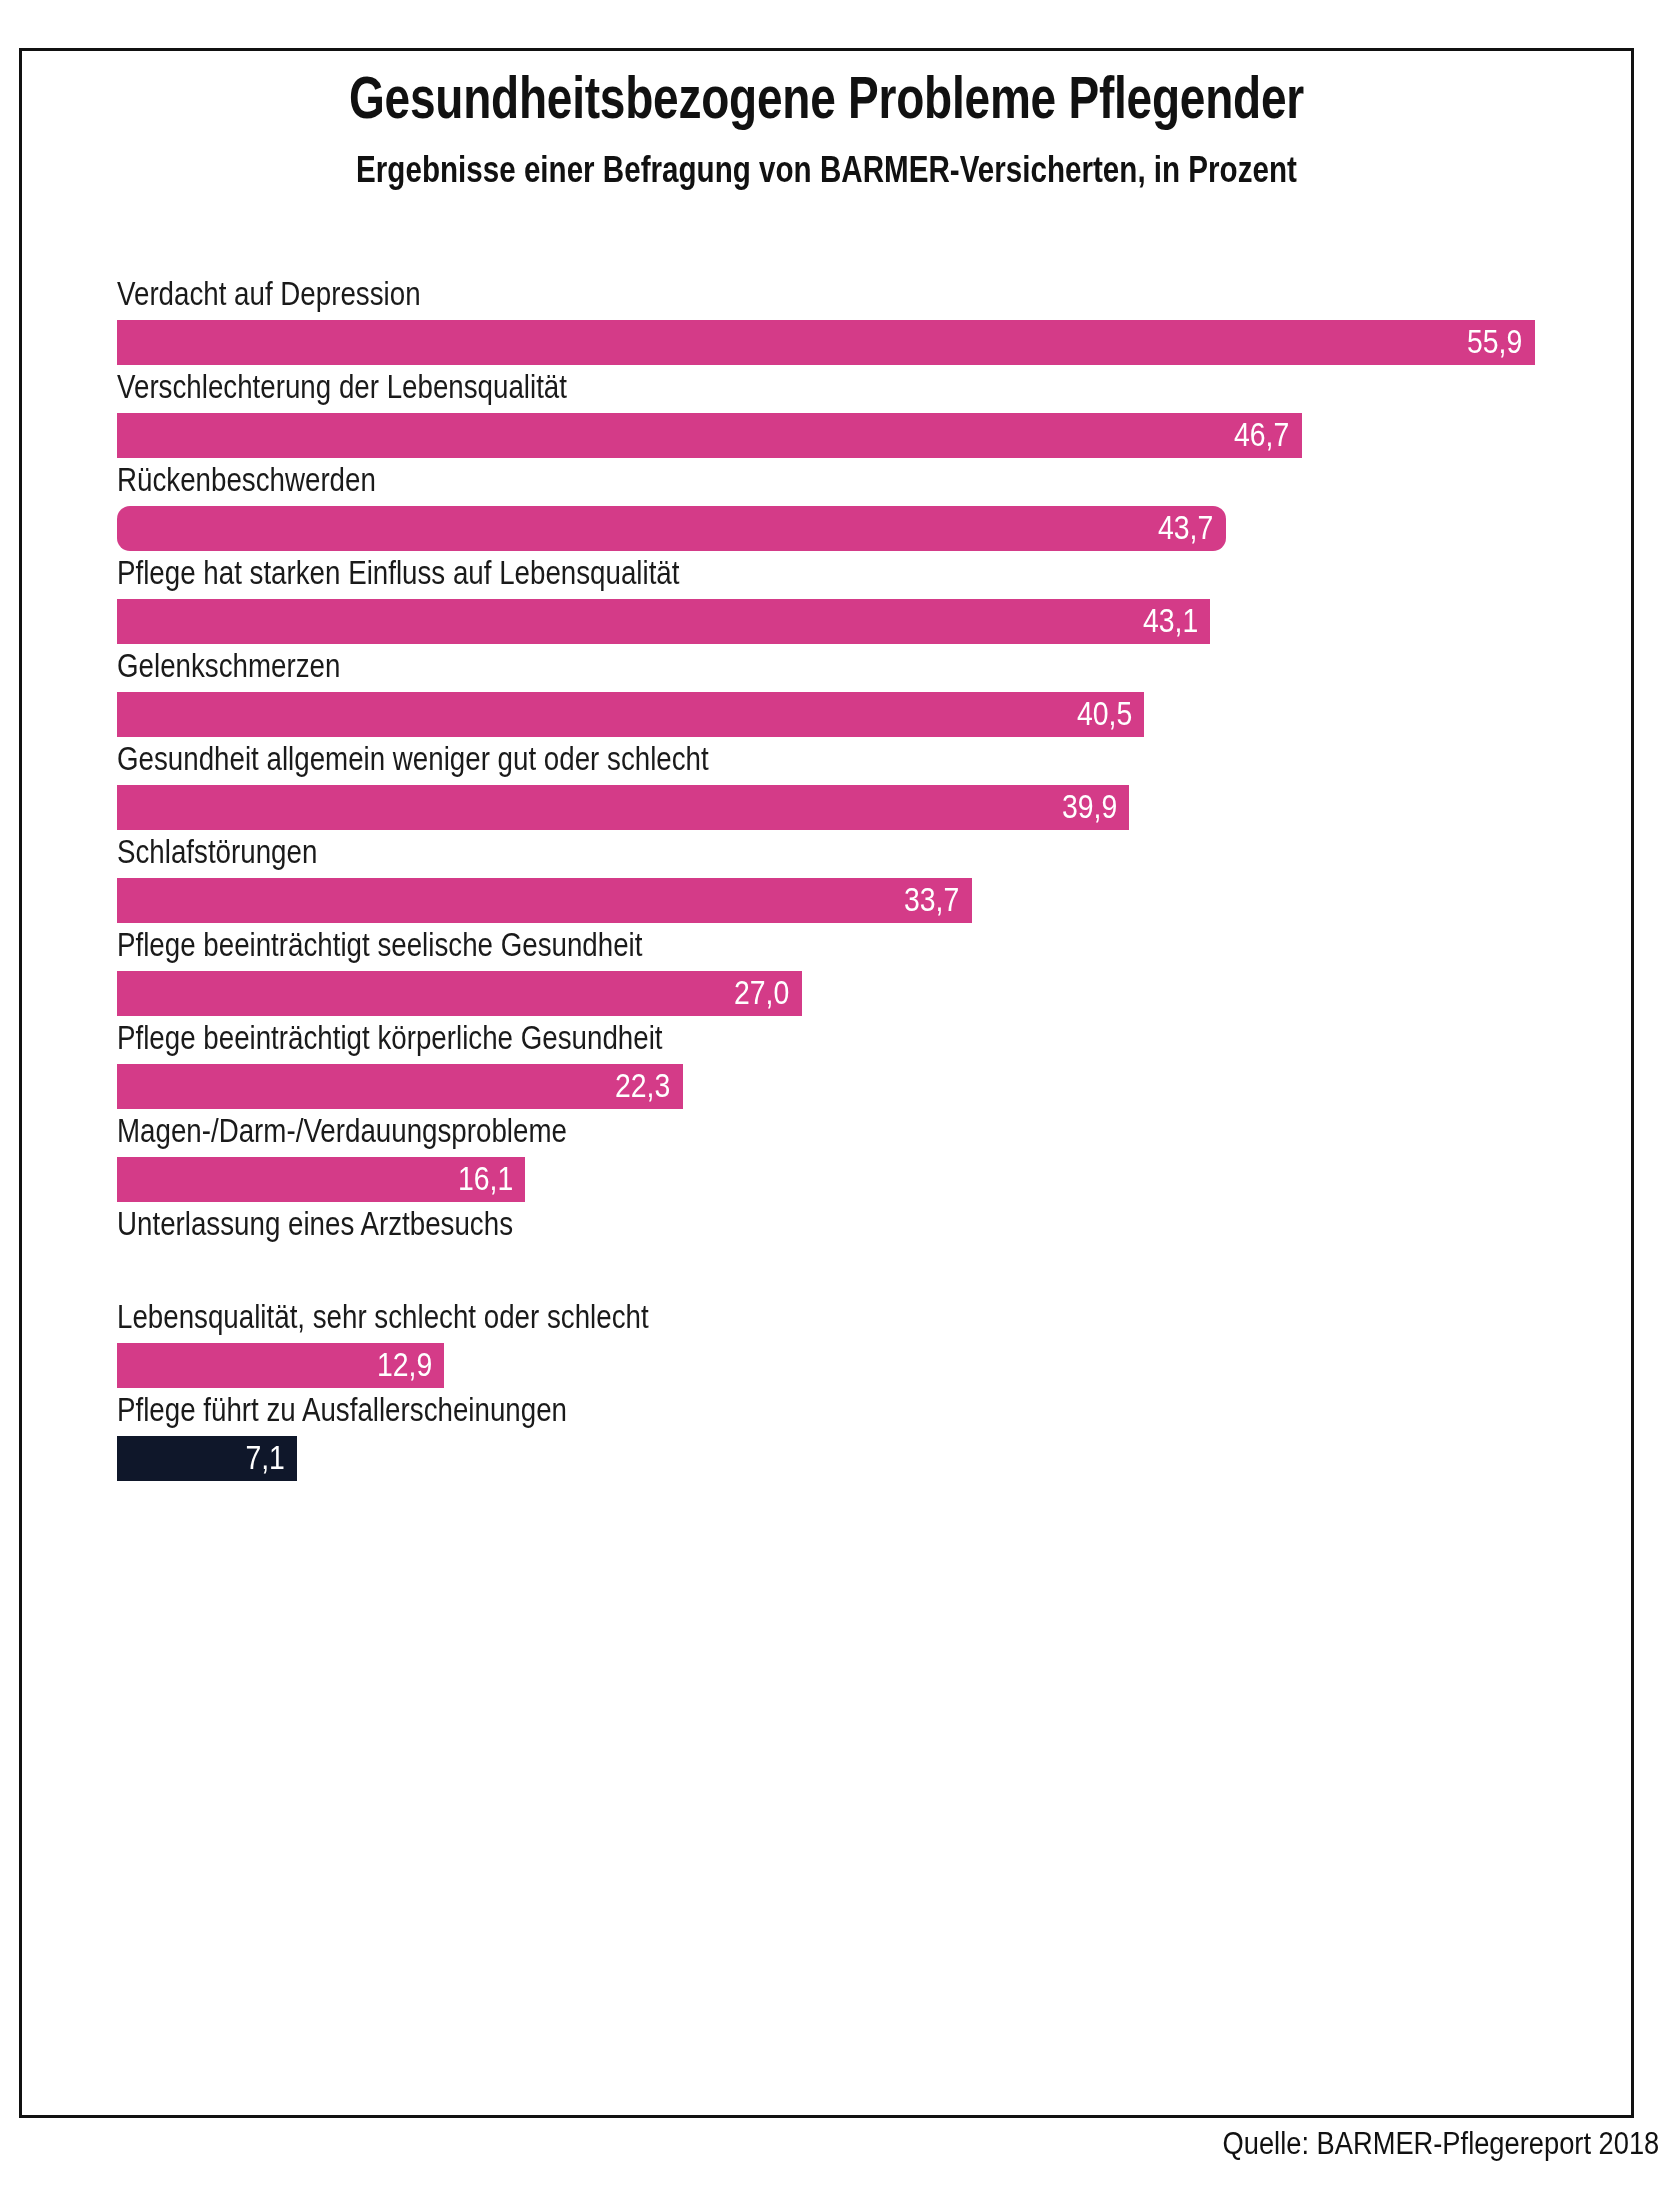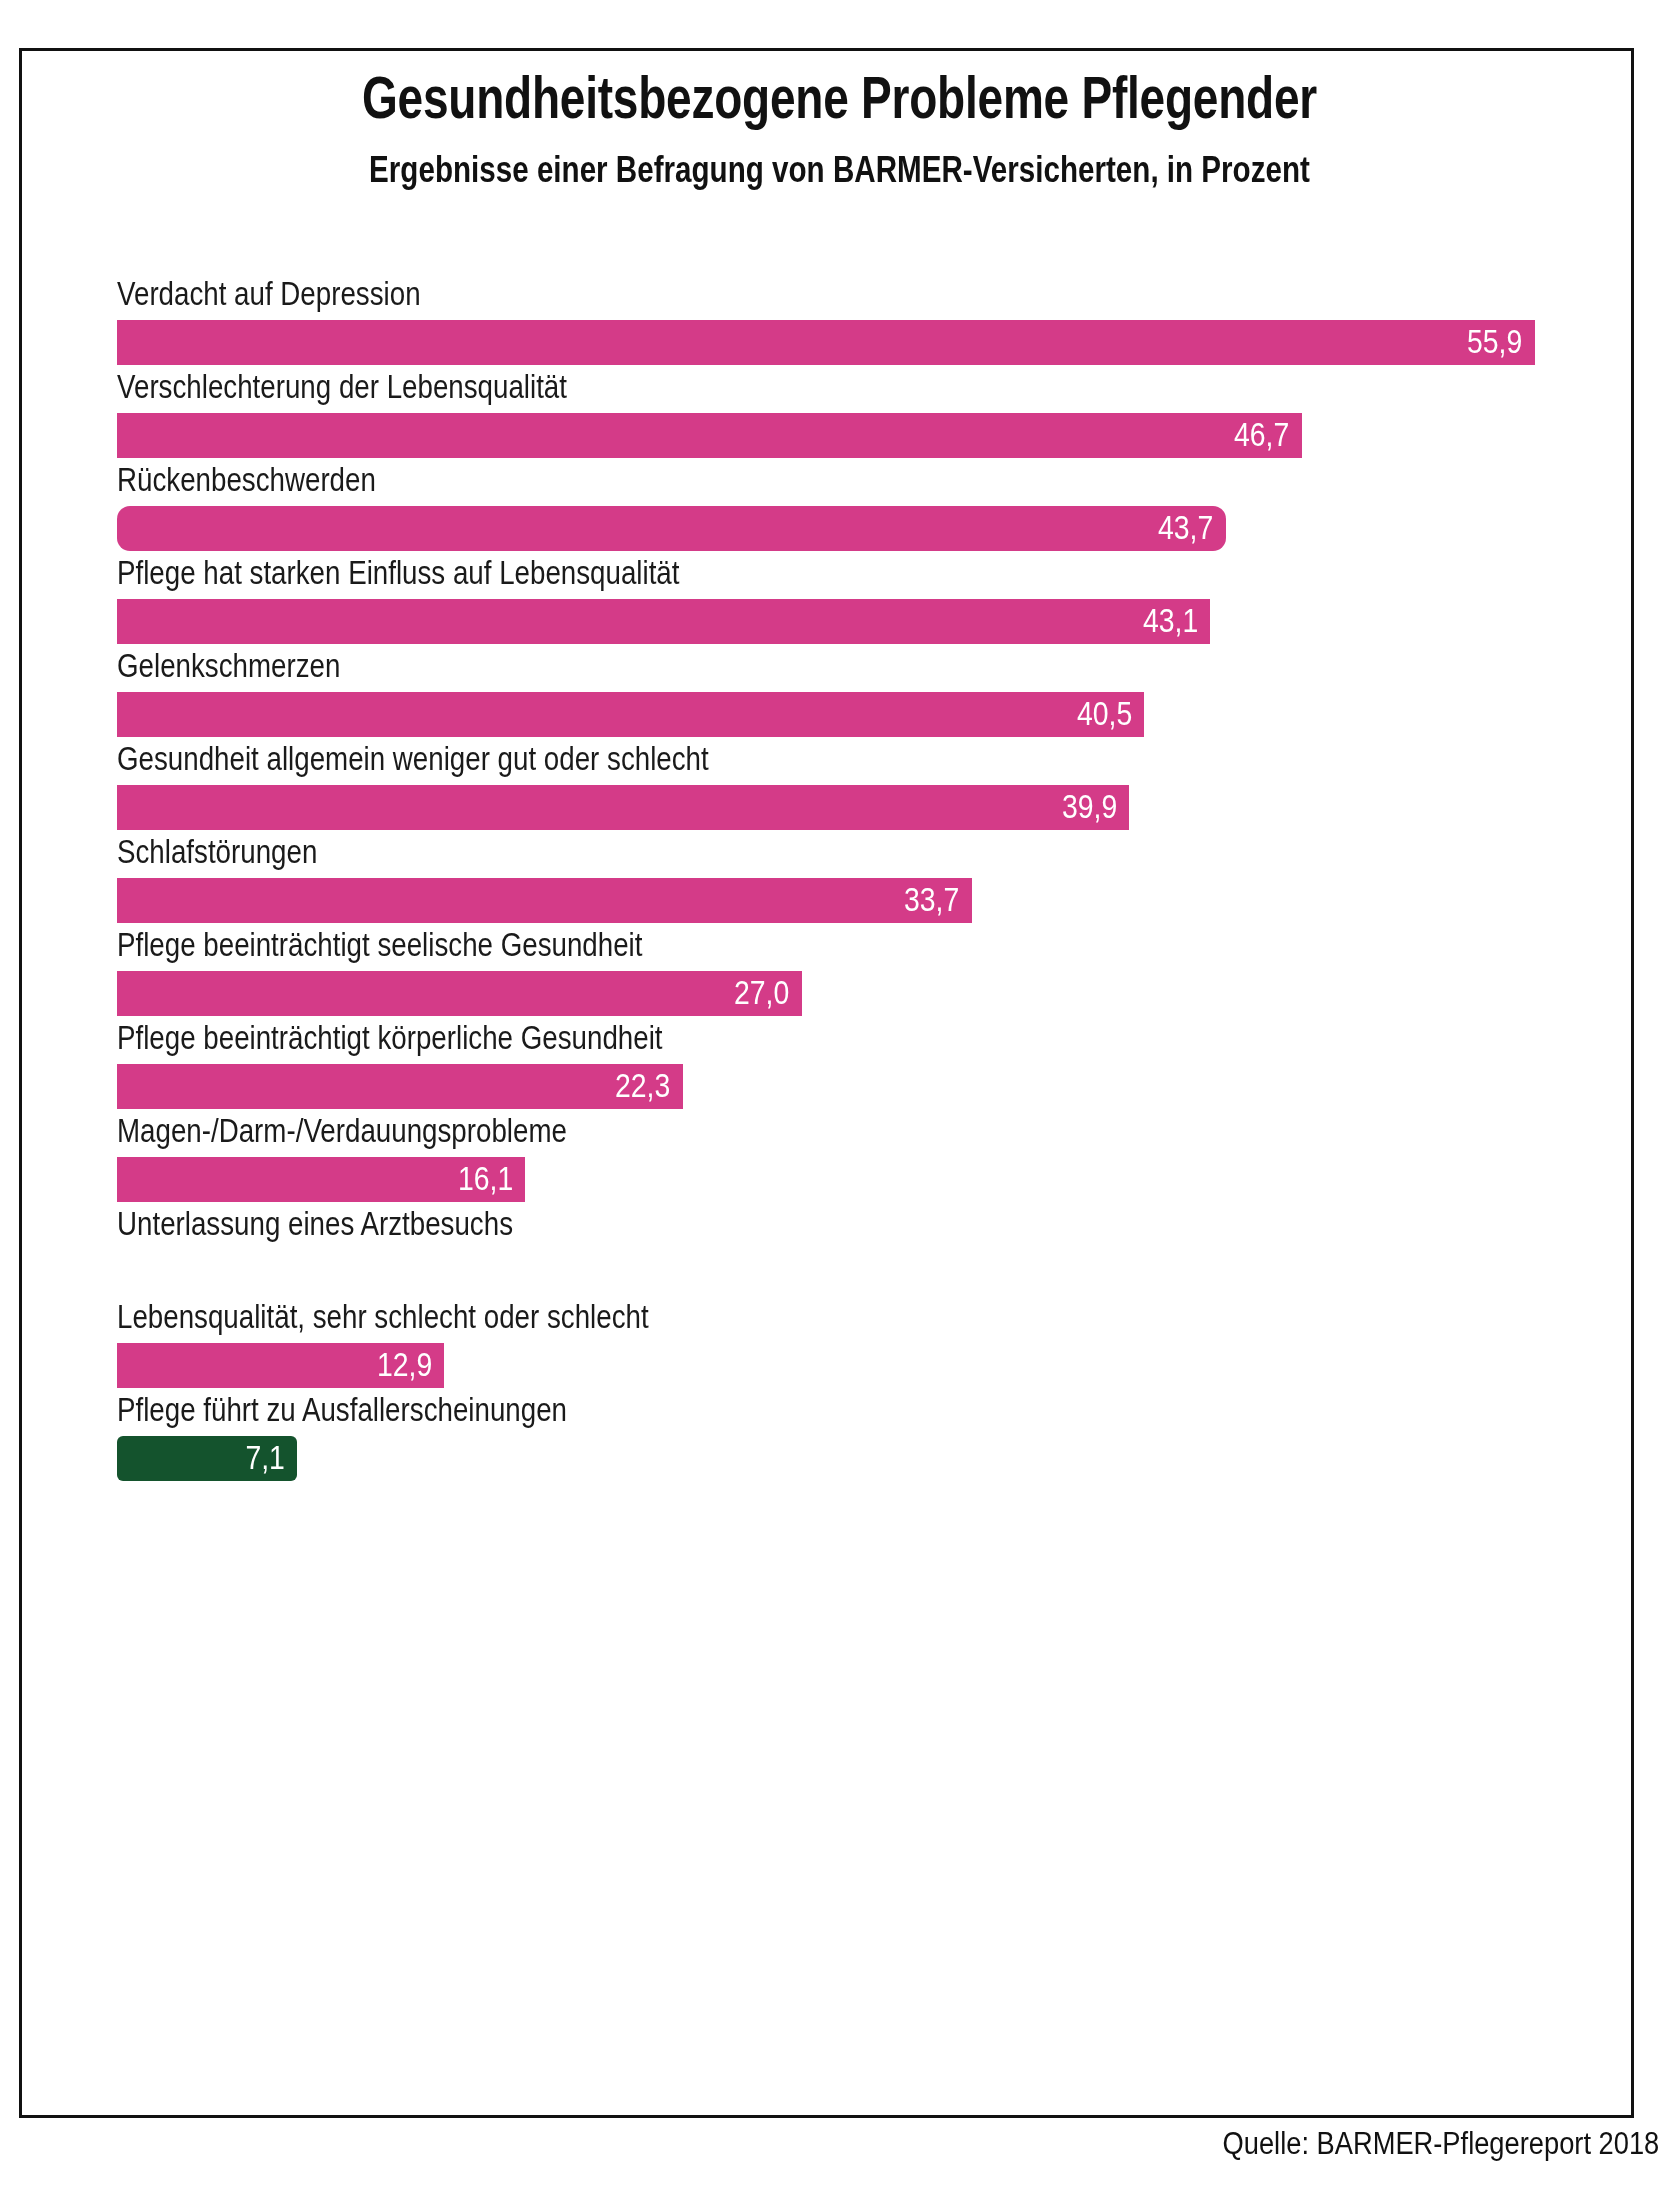--- a/index.html
+++ b/index.html
@@ -34,21 +34,20 @@
     background: #ffffff;
   }
 
   
   .heading {
     position: absolute;
     left: 18.6px;
     top: 68px;
     width: 1615px;
     text-align: center;
-    padding-left: 13px;
   }
   .chart-title {
     font-size: 59px;
     font-weight: 700;
     color: #111111;
     letter-spacing: -0.3px;
     line-height: 1.04;
     transform: scaleX(0.78);
     transform-origin: center top;
     white-space: nowrap;
@@ -237,21 +236,21 @@
         <div class="bar-label">Lebensqualität, sehr schlecht oder schlecht</div>
         <div class="bar-track">
           <div class="bar-fill" style="width: 23.0769%; background: rgb(212, 59, 136); text-align: center;">
             <span class="bar-value" style="color: rgb(255, 255, 255);">12,9</span>
           </div>
         </div>
       </div>
       <div class="bar-row">
         <div class="bar-label">Pflege führt zu Ausfallerscheinungen</div>
         <div class="bar-track">
-          <div class="bar-fill" style="width: 12.7013%; background: #14532d; border-radius: 6px;">
+          <div class="bar-fill" style="width: 12.7013%; background: #0f172a;">
             <span class="bar-value" style="color: rgb(255, 255, 255);">7,1</span>
           </div>
         </div>
       </div>
     </div>
 
   <div class="source">Quelle: BARMER-Pflegereport 2018</div>
 
 </div>
 

